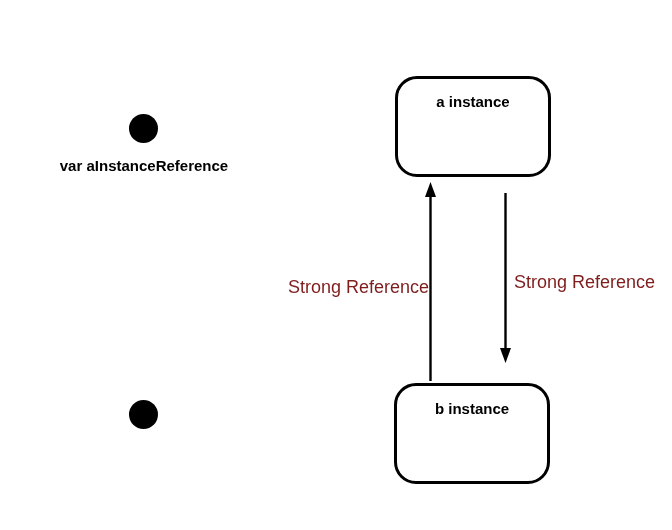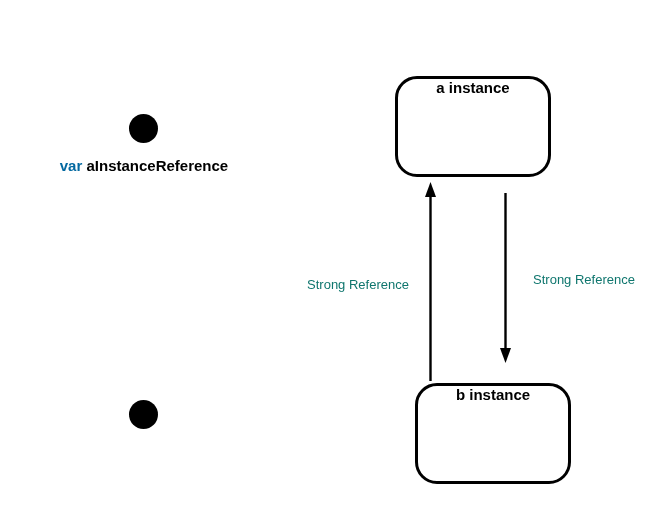--- a/index.html
+++ b/index.html
@@ -31,54 +31,55 @@
     left: 24px;
     width: 240px;
     text-align: center;
     font-size: 15px;
     font-weight: bold;
     white-space: nowrap;
     color: #000000;
   }
   .var-label-a { top: 157px; }
   .var-label-b { top: 443px; }
-  .var-keyword { color: #0369a1; }
+  .var-keyword { color: #000000; }
 
   .instance-box {
     position: absolute;
     box-sizing: border-box;
     width: 156px;
     height: 101px;
     border: 3px solid #000000;
     border-radius: 22px;
     background: #ffffff;
     text-align: center;
+    padding-top: 14px;
     font-size: 15px;
     font-weight: bold;
   }
   .box-a { left: 395px; top: 76px; }
-  .box-b { left: 394px; top: 383px; margin-left: 21px; }
+  .box-b { left: 394px; top: 383px; }
 
   .arrow {
     position: absolute;
     overflow: visible;
   }
   .arrow-up { left: 423px; top: 181px; }
   .arrow-down { left: 498px; top: 192px; }
   .arrow line { stroke: #000000; stroke-width: 2.4px; }
   .arrow polygon { fill: #000000; }
 
   .arrow-label {
     position: absolute;
     width: 140px;
     text-align: center;
-    font-size: 13px;
+    font-size: 18px;
     font-weight: normal;
     white-space: nowrap;
-    color: #0f766e;
+    color: #7f1d1d;
   }
   .arrow-label-left { left: 288px; top: 277px; }
   .arrow-label-right { left: 514px; top: 272px; }
 </style>
 </head>
 <body>
 
 <div class="canvas">
 
   <div class="dot dot-a"></div>

